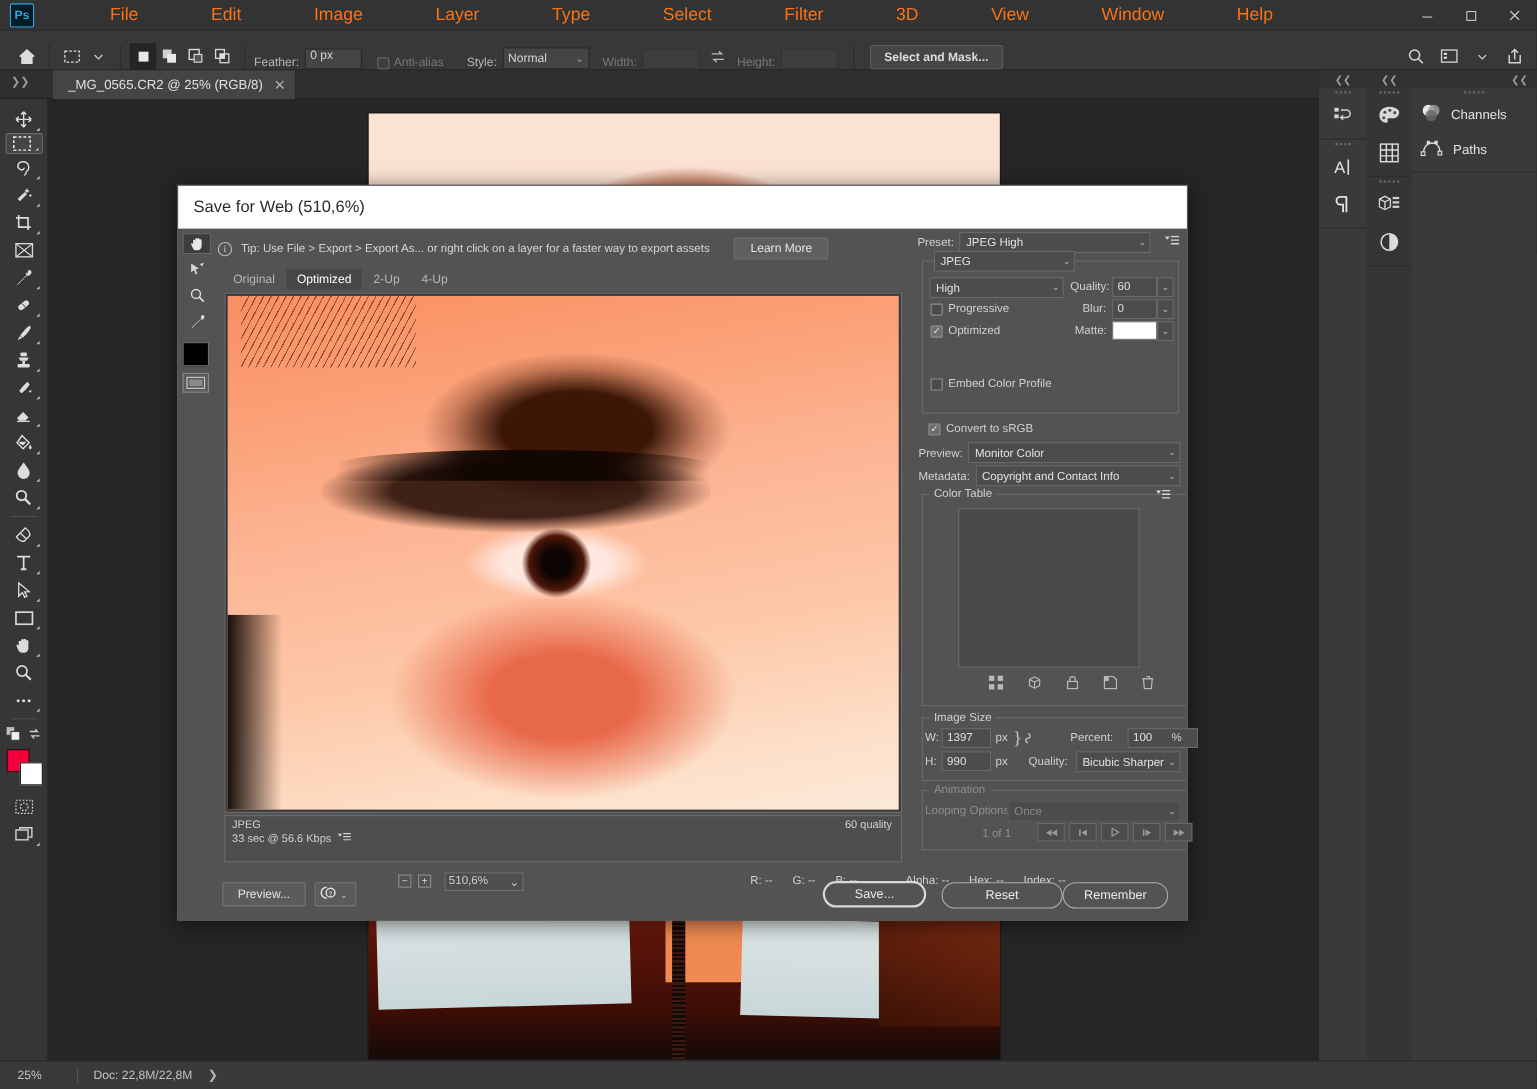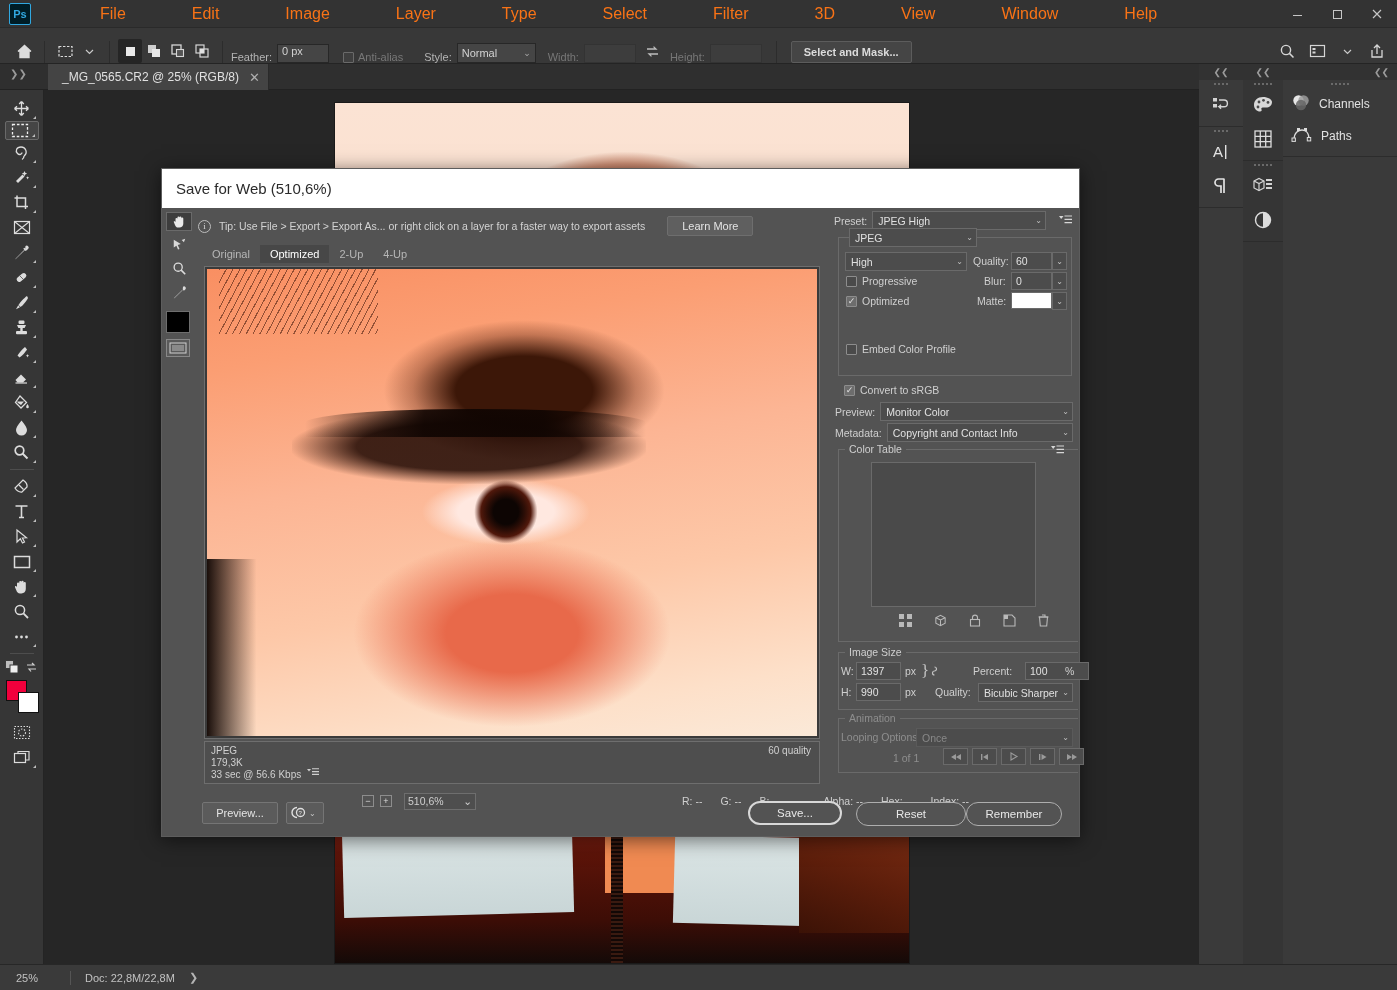--- a/index.html
+++ b/index.html
@@ -895,21 +895,20 @@
         <div class="eye-img">
           <div class="eye-brow-hairs"></div>
           <div class="eye-lid-shadow"></div>
           <div class="eye-lashline"></div>
           <div class="eye-dark-corner"></div>
         </div>
       </div>
 
       <div class="sfw-infobar">
         <div>JPEG</div>
-        <div>179,3K</div>
         <div style="display:flex;align-items:center;text-align:center;">
           <span>33 sec @ 56.6 Kbps</span>
           <span class="menu-flyout">
             <svg width="12" height="9" viewBox="0 0 12 9">
                 <path d="M0 1 L4 1 L2 3.6 Z" fill="#cfcfcf"></path>
                 <path d="M5 0.8 H12 M5 3.6 H12 M5 6.4 H12" stroke="#cfcfcf" stroke-width="1.1"></path>
               </svg>
           </span>
         </div>
         <div class="right">60 quality</div>

